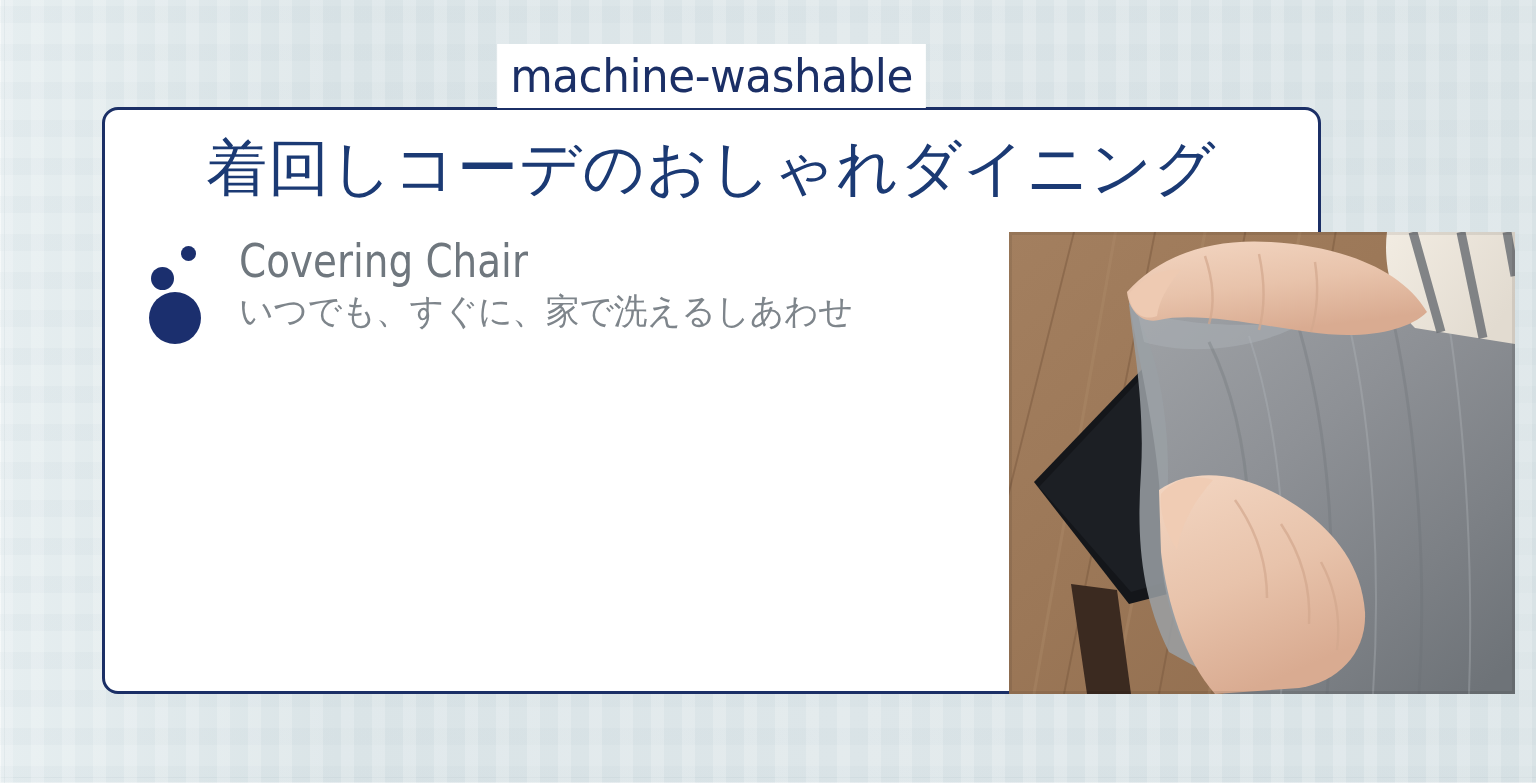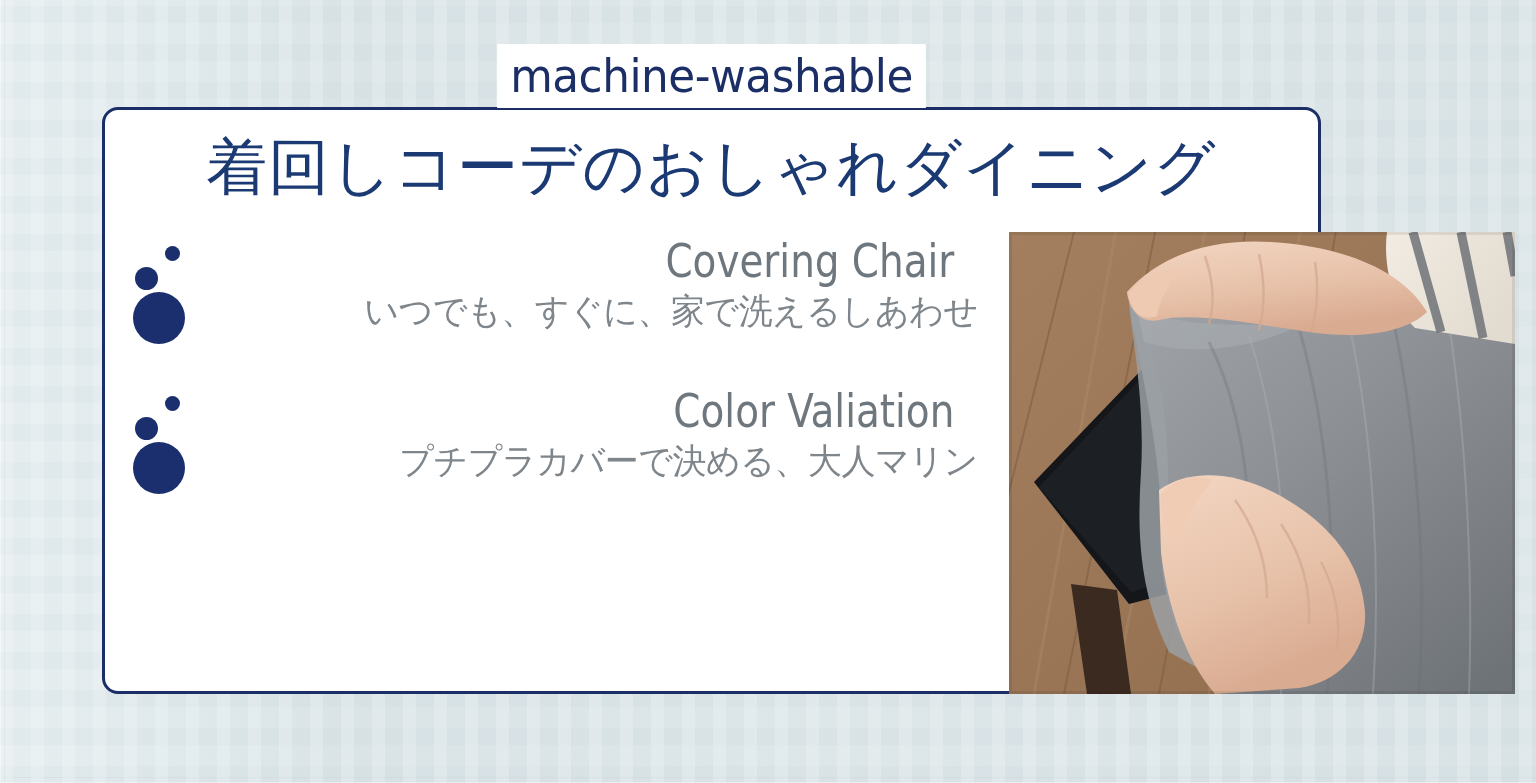--- a/index.html
+++ b/index.html
@@ -79,30 +79,29 @@
   .card-title {
     position: absolute;
     left: 0;
     right: 0;
     top: 22px;
     text-align: center;
     color: #1b3a74;
     font-size: 61px;
     line-height: 72px;
     letter-spacing: 1px;
-    font-family: Liberation Serif, serif;
+    font-family: Liberation Sans, sans-serif;
   }
 
   
   .features {
     position: absolute;
-    left: 16px;
+    left: 32px;
     top: 126px;
     width: 880px;
-    text-align: right;
   }
   .feature {
     position: relative;
     height: 150px;
     padding-left: 102px;
     box-sizing: border-box;
   }
 
   
   .bullet {
@@ -175,29 +174,20 @@
         <span class="bullet">
           <i class="dot-sm"></i>
           <i class="dot-md"></i>
           <i class="dot-lg"></i>
         </span>
         <div class="feature-title">Covering Chair</div>
         <div class="feature-desc">いつでも、すぐに、家で洗えるしあわせ</div>
       </div>
 
 
-      <div class="feature">
-        <span class="bullet">
-          <i class="dot-sm"></i>
-          <i class="dot-md"></i>
-          <i class="dot-lg"></i>
-        </span>
-        <div class="feature-title">Color Valiation</div>
-        <div class="feature-desc">プチプラカバーで決める、大人マリン</div>
-      </div>
 
     </div>
 
     <div class="photo">
       <svg viewBox="0 0 506 462" preserveAspectRatio="xMidYMid slice">
         <defs>
           <linearGradient id="woodGrad" x1="0" y1="0" x2="1" y2="1">
             <stop offset="0%" stop-color="#a37f5f"></stop>
             <stop offset="45%" stop-color="#9b7757"></stop>
             <stop offset="100%" stop-color="#8d6a4c"></stop>

